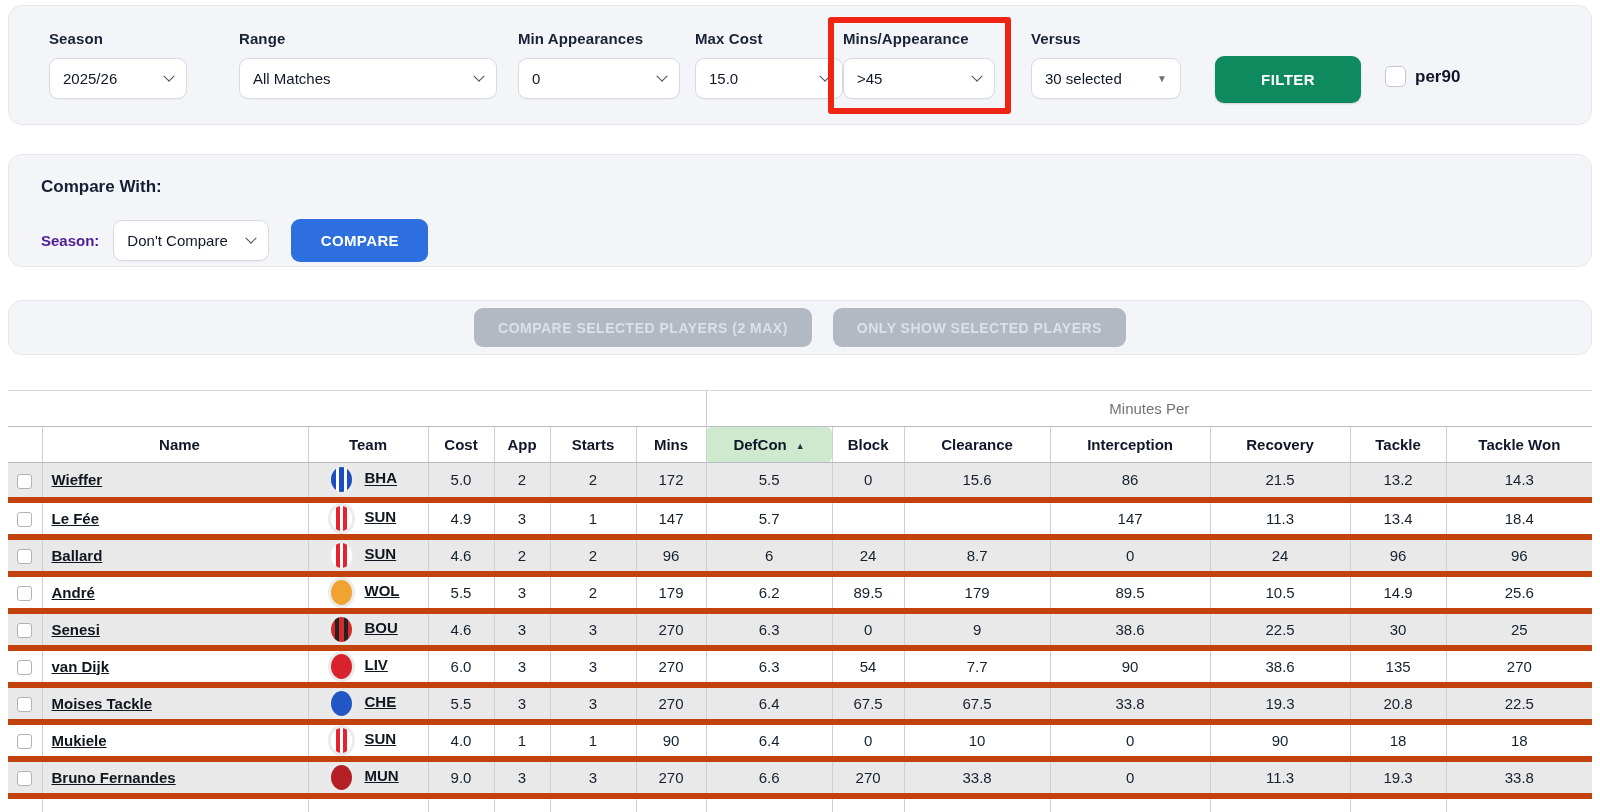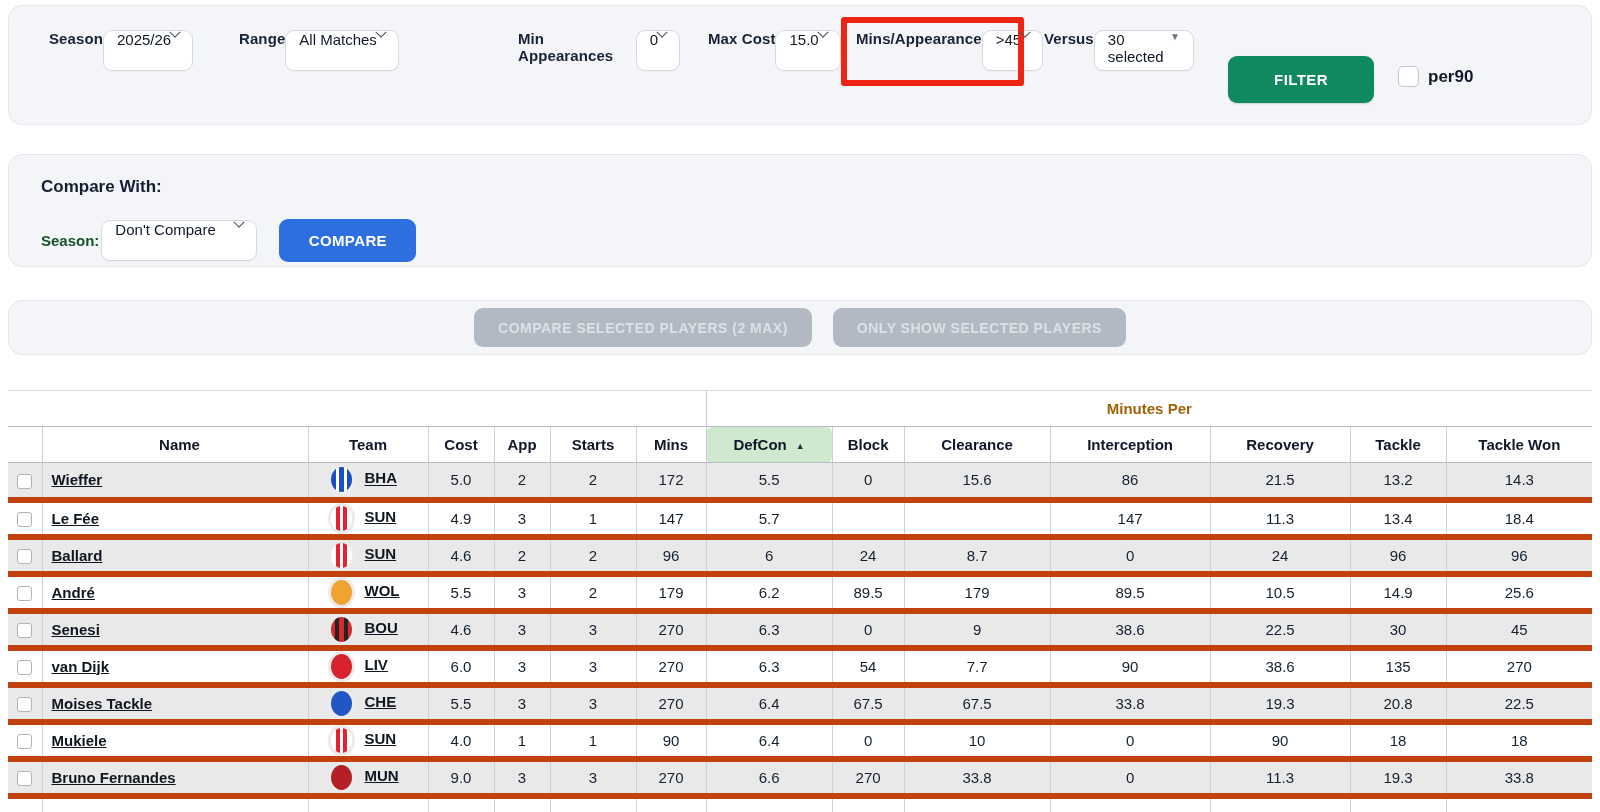--- a/index.html
+++ b/index.html
@@ -7,65 +7,65 @@
   .page {
     position:relative; width:1600px; height:812px; overflow:hidden;
     background:#fff; font-family:"Liberation Sans", sans-serif; color:#16233c;
   }
   
   .panel {
     background:#f4f5f8; border:1px solid #e4e7ec; border-radius:14px;
     margin:0 8px;
   }
   .panel-filters { margin-top:5px; padding:24px 16px 24px 32px; height:120px; display:flex; align-items:flex-start; }
-  .field { display:flex; flex-direction:row; }
+  .field { display:flex; flex-direction:column; }
   .field-label { font-size:15px; font-weight:700; color:#182338; margin-bottom:11px; letter-spacing:.1px; }
   .select {
     background:#fff; border:1px solid #d6dae0; border-radius:9px; height:41px;
-    display:flex; justify-content:space-between;
+    display:flex; align-items:center; justify-content:space-between;
     padding:0 13px; font-size:15px; color:#101828; cursor:pointer;
     box-shadow:0 1px 1px rgba(16,24,40,.03);
   }
   .chev { width:8px; height:8px; border-right:1.8px solid #49505c; border-bottom:1.8px solid #49505c; transform:rotate(45deg) translate(-2px,-2px); }
   .tri { font-size:10px; color:#6b7280; }
   .f-season { width:138px; margin-left:8px; }
   .f-range  { width:258px; margin-left:52px; }
   .f-minapp { width:162px; margin-left:21px; }
-  .f-maxcost{ width:148px; margin-left:28px; }
+  .f-maxcost{ width:148px; margin-left:15px; }
   .f-minsapp{ width:152px; }
   .f-versus { width:150px; margin-left:36px; }
   .hl-wrap { position:relative; padding:0; }
   .hl-box { position:absolute; left:-15px; top:-13px; right:-16px; bottom:-15px; border:6px solid #ee2512; border-radius:3px; pointer-events:none; }
   .btn {
     border:none; border-radius:9px; font-family:inherit; font-weight:700; cursor:pointer;
     letter-spacing:.4px;
   }
   .btn-filter { background:#0e8a5e; color:#fff; width:146px; height:47px; font-size:15px; margin-left:34px; margin-top:26px; box-shadow:0 1px 2px rgba(0,0,0,.15); }
   .per90 { display:flex; align-items:center; margin-left:24px; margin-top:36px; }
   .cb-large { appearance:none; width:21px; height:21px; border:1.5px solid #c3c8d0; border-radius:5px; background:#fff; margin-right:9px; cursor:pointer; }
   .per90-label { font-size:17px; font-weight:600; color:#101828; }
 
   .panel-compare { margin-top:29px; padding:22px 24px 36px 32px; height:113px; }
   .compare-title { font-size:17px; font-weight:700; color:#141f35; }
   .compare-row { display:flex; align-items:center; margin-top:22px; }
-  .season-inline-label { font-size:15px; font-weight:600; color:#14532d; margin-right:2px; }
+  .season-inline-label { font-size:15px; font-weight:600; color:#4c1d95; margin-right:14px; }
   .f-dontcompare { width:156px; }
   .btn-compare { background:#2e6fe0; color:#fff; width:137px; height:43px; font-size:15px; margin-left:22px; }
 
   .panel-selection { margin-top:33px; height:55px; display:flex; align-items:center; justify-content:center; gap:21px; }
   .btn-disabled {
     background:#b3b9c3; color:#dde0e6; font-size:14px; height:39px; padding:0 24px;
     letter-spacing:.5px; cursor:default;
   }
 
   
   .table-wrap { margin:35px 8px 0 8px; position:relative; }
   table { border-collapse:collapse; table-layout:fixed; width:1584px; font-size:15px; }
   th, td { overflow:hidden; white-space:nowrap; }
-  tr.group-row td { height:36px; border-top:1px solid #d6d8db; font-weight:700; text-align:center; font-size:15px; color:#a16207; }
+  tr.group-row td { height:36px; border-top:1px solid #d6d8db; font-weight:400; text-align:center; font-size:15px; color:#737373; }
   td.group-span { border-left:1px solid #c6c9cd; }
   tr.header-row th {
     height:36px; border-top:1px solid #b8bbbf; border-bottom:1px solid #b8bbbf;
     border-left:1px solid #cdd0d4; font-weight:700; color:#0f1728; text-align:center; font-size:15px;
   }
   tr.header-row th:first-child { border-left:none; }
   th.col-name { text-align:left; padding-left:9px; }
   th.sorted { background:#cfe9cf;border-radius:6px; }
   .sort-arrow-icon { font-size:9px; margin-left:9px; color:#23303f; vertical-align:1px; }
   tbody td { height:37px; border-left:1px solid #cdd0d4; text-align:center; color:#15202e; }
@@ -284,21 +284,21 @@
             <td>4.6</td>
             <td>3</td>
             <td>3</td>
             <td>270</td>
             <td>6.3</td>
             <td>0</td>
             <td>9</td>
             <td>38.6</td>
             <td>22.5</td>
             <td>30</td>
-            <td>45</td>
+            <td>25</td>
           </tr>
           <tr>
             <td><input class="cb-row" type="checkbox" style=""></td>
             <td class="cell-name"><a class="player-link">van Dijk</a></td>
             <td class="cell-team"><span class="badge badge-LIV"></span><a class="team-link">LIV</a></td>
             <td>6.0</td>
             <td>3</td>
             <td>3</td>
             <td>270</td>
             <td>6.3</td>

